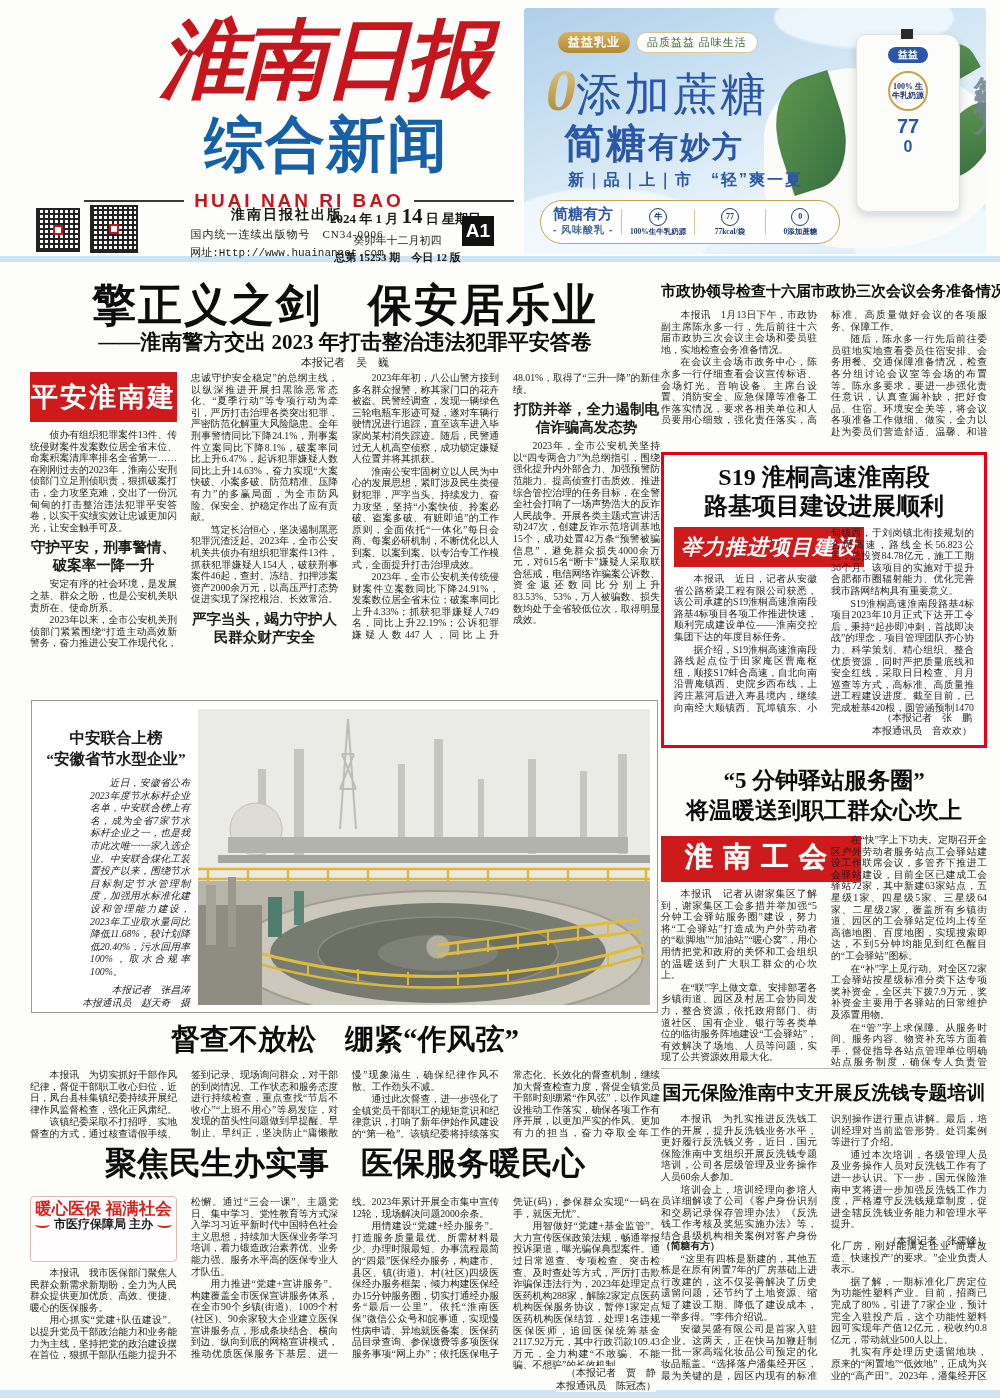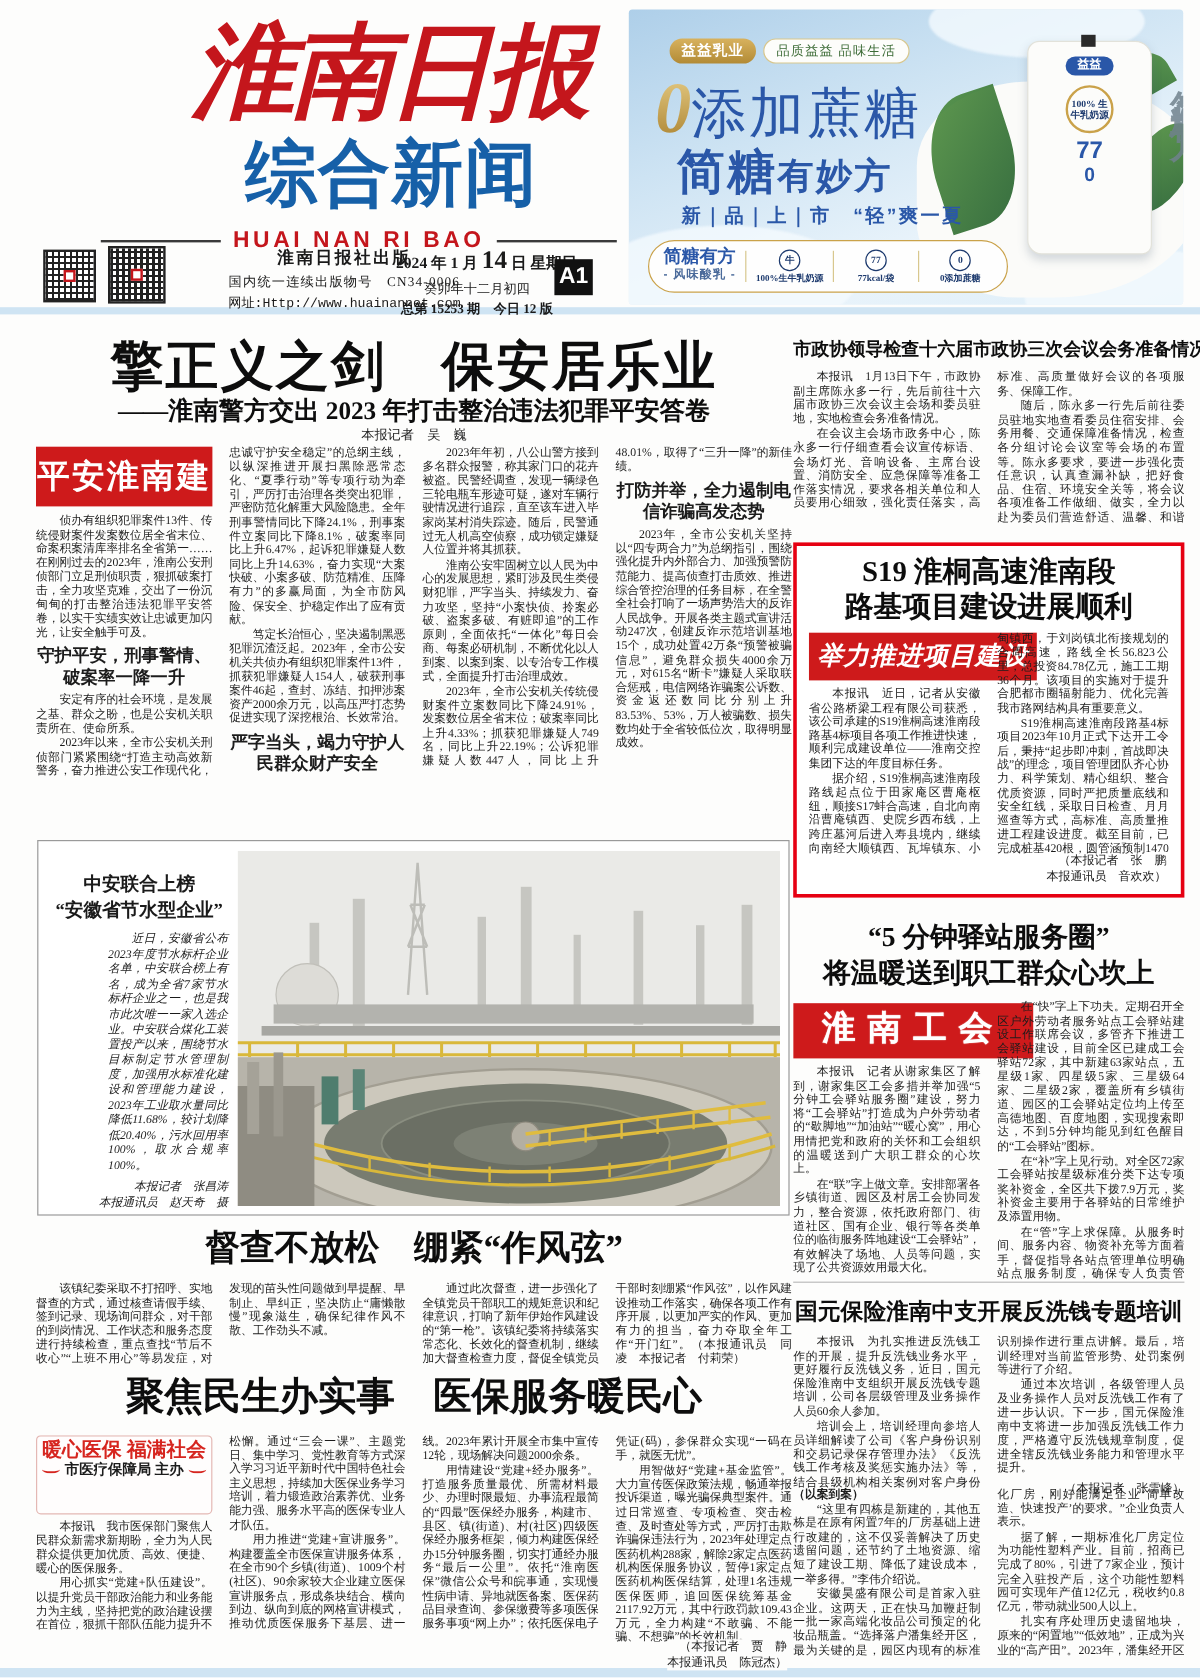--- a/index.html
+++ b/index.html
@@ -315,20 +315,21 @@
     <rect x="8" y="176" width="10" height="60" fill="#a5a298"></rect>
     <rect x="30" y="168" width="8" height="70" fill="#9b988e"></rect>
     <rect x="70" y="188" width="14" height="40" fill="#4f7d6e"></rect>
     <rect x="96" y="182" width="10" height="34" fill="#5b8577"></rect>
   </svg>
 </div>
 
 <div class="abs" style="left:30px;top:1020px;width:630px;">
   <div class="headline-serif" style="font-size:29px;">督查不放松　绷紧“作风弦”</div>
   <div class="flow" style="margin-top:9px;height:82px;column-count:4;">
+    <p>本报讯　为切实抓好干部作风纪律，督促干部职工收心归位，近日，凤台县桂集镇纪委持续开展纪律作风监督检查，强化正风肃纪。</p>
     <p>该镇纪委采取不打招呼、实地督查的方式，通过核查请假手续、签到记录、现场询问群众，对干部的到岗情况、工作状态和服务态度进行持续检查，重点查找“节后不收心”“上班不用心”等易发症，对发现的苗头性问题做到早提醒、早制止、早纠正，坚决防止“庸懒散慢”现象滋生，确保纪律作风不散、工作劲头不减。</p>
     <p>通过此次督查，进一步强化了全镇党员干部职工的规矩意识和纪律意识，打响了新年伊始作风建设的“第一枪”。该镇纪委将持续落实常态化、长效化的督查机制，继续加大督查检查力度，督促全镇党员干部时刻绷紧“作风弦”，以作风建设推动工作落实，确保各项工作有序开展，以更加严实的作风、更加有力的担当，奋力夺取全年工作“开门红”。（本报通讯员　同　凌　本报记者　付莉荣）</p>
   </div>
 </div>
 
 <div class="abs" style="left:30px;top:1142px;width:630px;height:252px;">
   <div class="headline-serif" style="font-size:32px;">聚焦民生办实事　医保服务暖民心</div>
   <div class="flow" style="margin-top:10px;height:196px;column-count:4;">
     <div class="yb-logo">
       <div class="yb-l1">暖心医保 福满社会</div>
@@ -373,19 +374,19 @@
   <div class="flow" style="margin-top:7px;height:136px;column-count:2;">
     <p>本报讯　为扎实推进反洗钱工作的开展，提升反洗钱业务水平，更好履行反洗钱义务，近日，国元保险淮南中支组织开展反洗钱专题培训，公司各层级管理及业务操作人员60余人参加。</p>
     <p>培训会上，培训经理向参培人员详细解读了公司《客户身份识别和交易记录保存管理办法》《反洗钱工作考核及奖惩实施办法》等，结合县级机构相关案例对客户身份识别操作进行重点讲解。最后，培训经理对当前监管形势、处罚案例等进行了介绍。</p>
     <p>通过本次培训，各级管理人员及业务操作人员对反洗钱工作有了进一步认识。下一步，国元保险淮南中支将进一步加强反洗钱工作力度，严格遵守反洗钱规章制度，促进全辖反洗钱业务能力和管理水平提升。</p>
     <p class="byline-right noindent" style="text-indent:0;margin-top:4px;">（本报记者　张雪峰）</p>
   </div>
 </div>
 
 <div class="abs" style="left:661px;top:1240px;width:326px;">
   <div class="flow" style="height:148px;column-count:2;">
-    <p class="noindent" style="text-indent:0;font-weight:bold;">（以案到案）</p>
+    <p class="noindent" style="text-indent:0;font-weight:bold;">（简糖有方）</p>
     <p>“这里有四栋是新建的，其他五栋是在原有闲置7年的厂房基础上进行改建的，这不仅妥善解决了历史遗留问题，还节约了土地资源、缩短了建设工期、降低了建设成本，一举多得。”李伟介绍说。</p>
     <p>安徽昊盛有限公司是首家入驻企业。这两天，正在快马加鞭赶制一批一家高端化妆品公司预定的化妆品瓶盖。“选择落户潘集经开区，最为关键的是，园区内现有的标准化厂房，刚好能满足企业‘简单改造、快速投产’的要求。”企业负责人表示。</p>
     <p>据了解，一期标准化厂房定位为功能性塑料产业。目前，招商已完成了80%，引进了7家企业，预计完全入驻投产后，这个功能性塑料园可实现年产值12亿元，税收约0.8亿元，带动就业500人以上。</p>
     <p>扎实有序处理历史遗留地块，原来的“闲置地”“低效地”，正成为兴业的“高产田”。2023年，潘集经开区(北区)入园企业20家，规上工业总产值同比增长15%。</p>
   </div>
 </div>
 
 </body></html>

